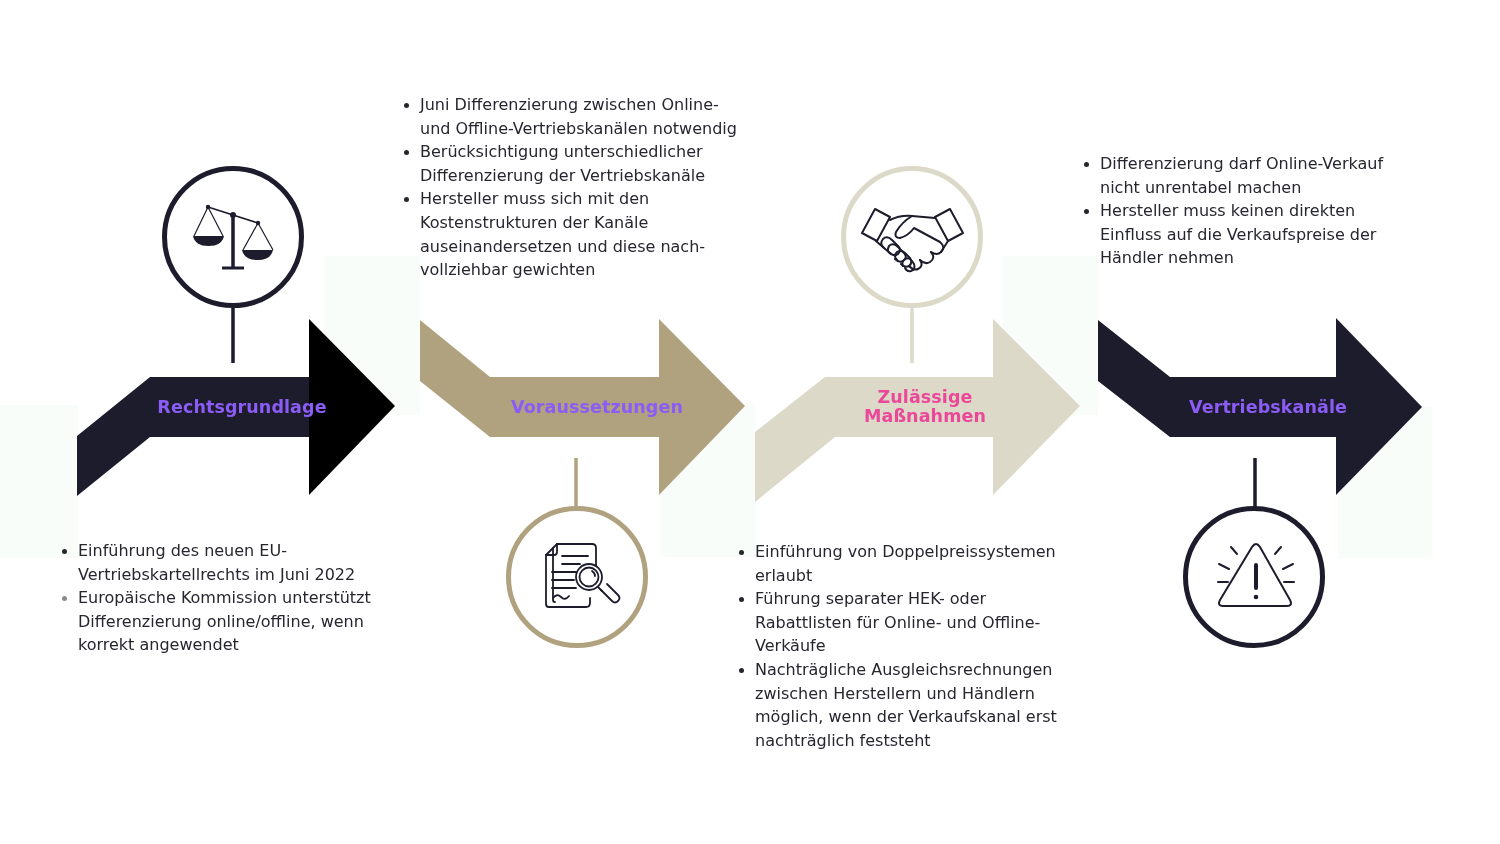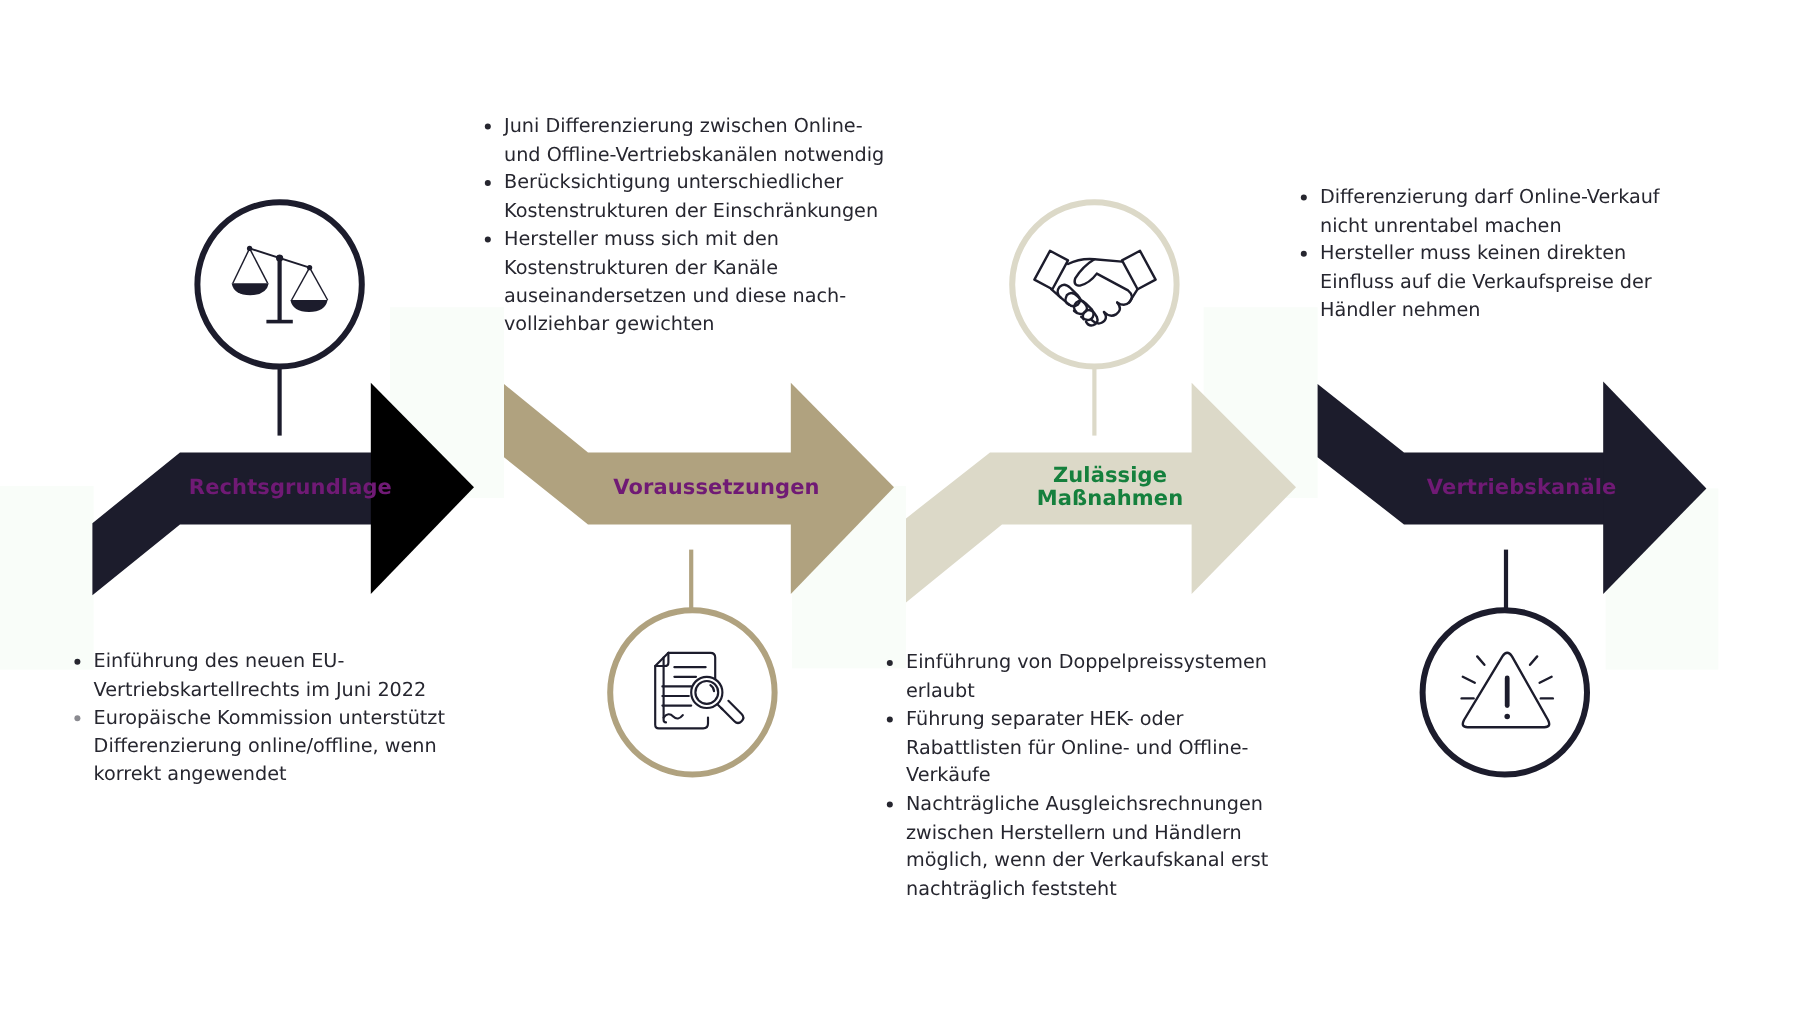--- a/index.html
+++ b/index.html
@@ -4,22 +4,22 @@
 <style>
   html, body { margin: 0; padding: 0; background: #ffffff; }
   #canvas { position: relative; width: 1500px; height: 844px; overflow: hidden; background: #ffffff; }
   #art { position: absolute; left: 0; top: 0; width: 1500px; height: 844px; }
   .pale { fill: #f9fdf9; }
   .label {
     position: absolute; transform: translate(-50%, -50%);
     font-family: "DejaVu Sans", sans-serif; font-weight: bold; font-size: 17.5px;
     line-height: 19px; text-align: center; white-space: pre-line; letter-spacing: 0.1px;
   }
-  .label.light { color: #701a75; }
-  .label.dark { color: #15803d; }
+  .label.light { color: #8b5cf6; }
+  .label.dark { color: #ec4899; }
   .bullets {
     position: absolute; margin: 0; padding: 0; list-style: none;
     font-family: "DejaVu Sans", sans-serif; font-size: 16px; line-height: 23.6px;
     color: #26262f;
   }
   .bullets li { position: relative; padding-left: 17px; white-space: pre-line; }
   .bullets li::before {
     content: ""; position: absolute; left: 1px; top: 10px;
     width: 5px; height: 5px; border-radius: 50%; background: #26262f;
   }
@@ -148,21 +148,21 @@
 Vertriebskartellrechts im Juni 2022</li>
     <li class="muted">Europäische Kommission unterstützt
 Differenzierung online/offline, wenn
 korrekt angewendet</li>
   </ul>
 
   <ul class="bullets" style="left:403px; top:93px;">
     <li>Juni Differenzierung zwischen Online-
 und Offline-Vertriebskanälen notwendig</li>
     <li>Berücksichtigung unterschiedlicher
-Kostenstrukturen der Einschränkungen</li>
+Differenzierung der Vertriebskanäle</li>
     <li>Hersteller muss sich mit den
 Kostenstrukturen der Kanäle
 auseinandersetzen und diese nach-
 vollziehbar gewichten</li>
   </ul>
 
   <ul class="bullets" style="left:738px; top:540px;">
     <li>Einführung von Doppelpreissystemen
 erlaubt</li>
     <li>Führung separater HEK- oder

